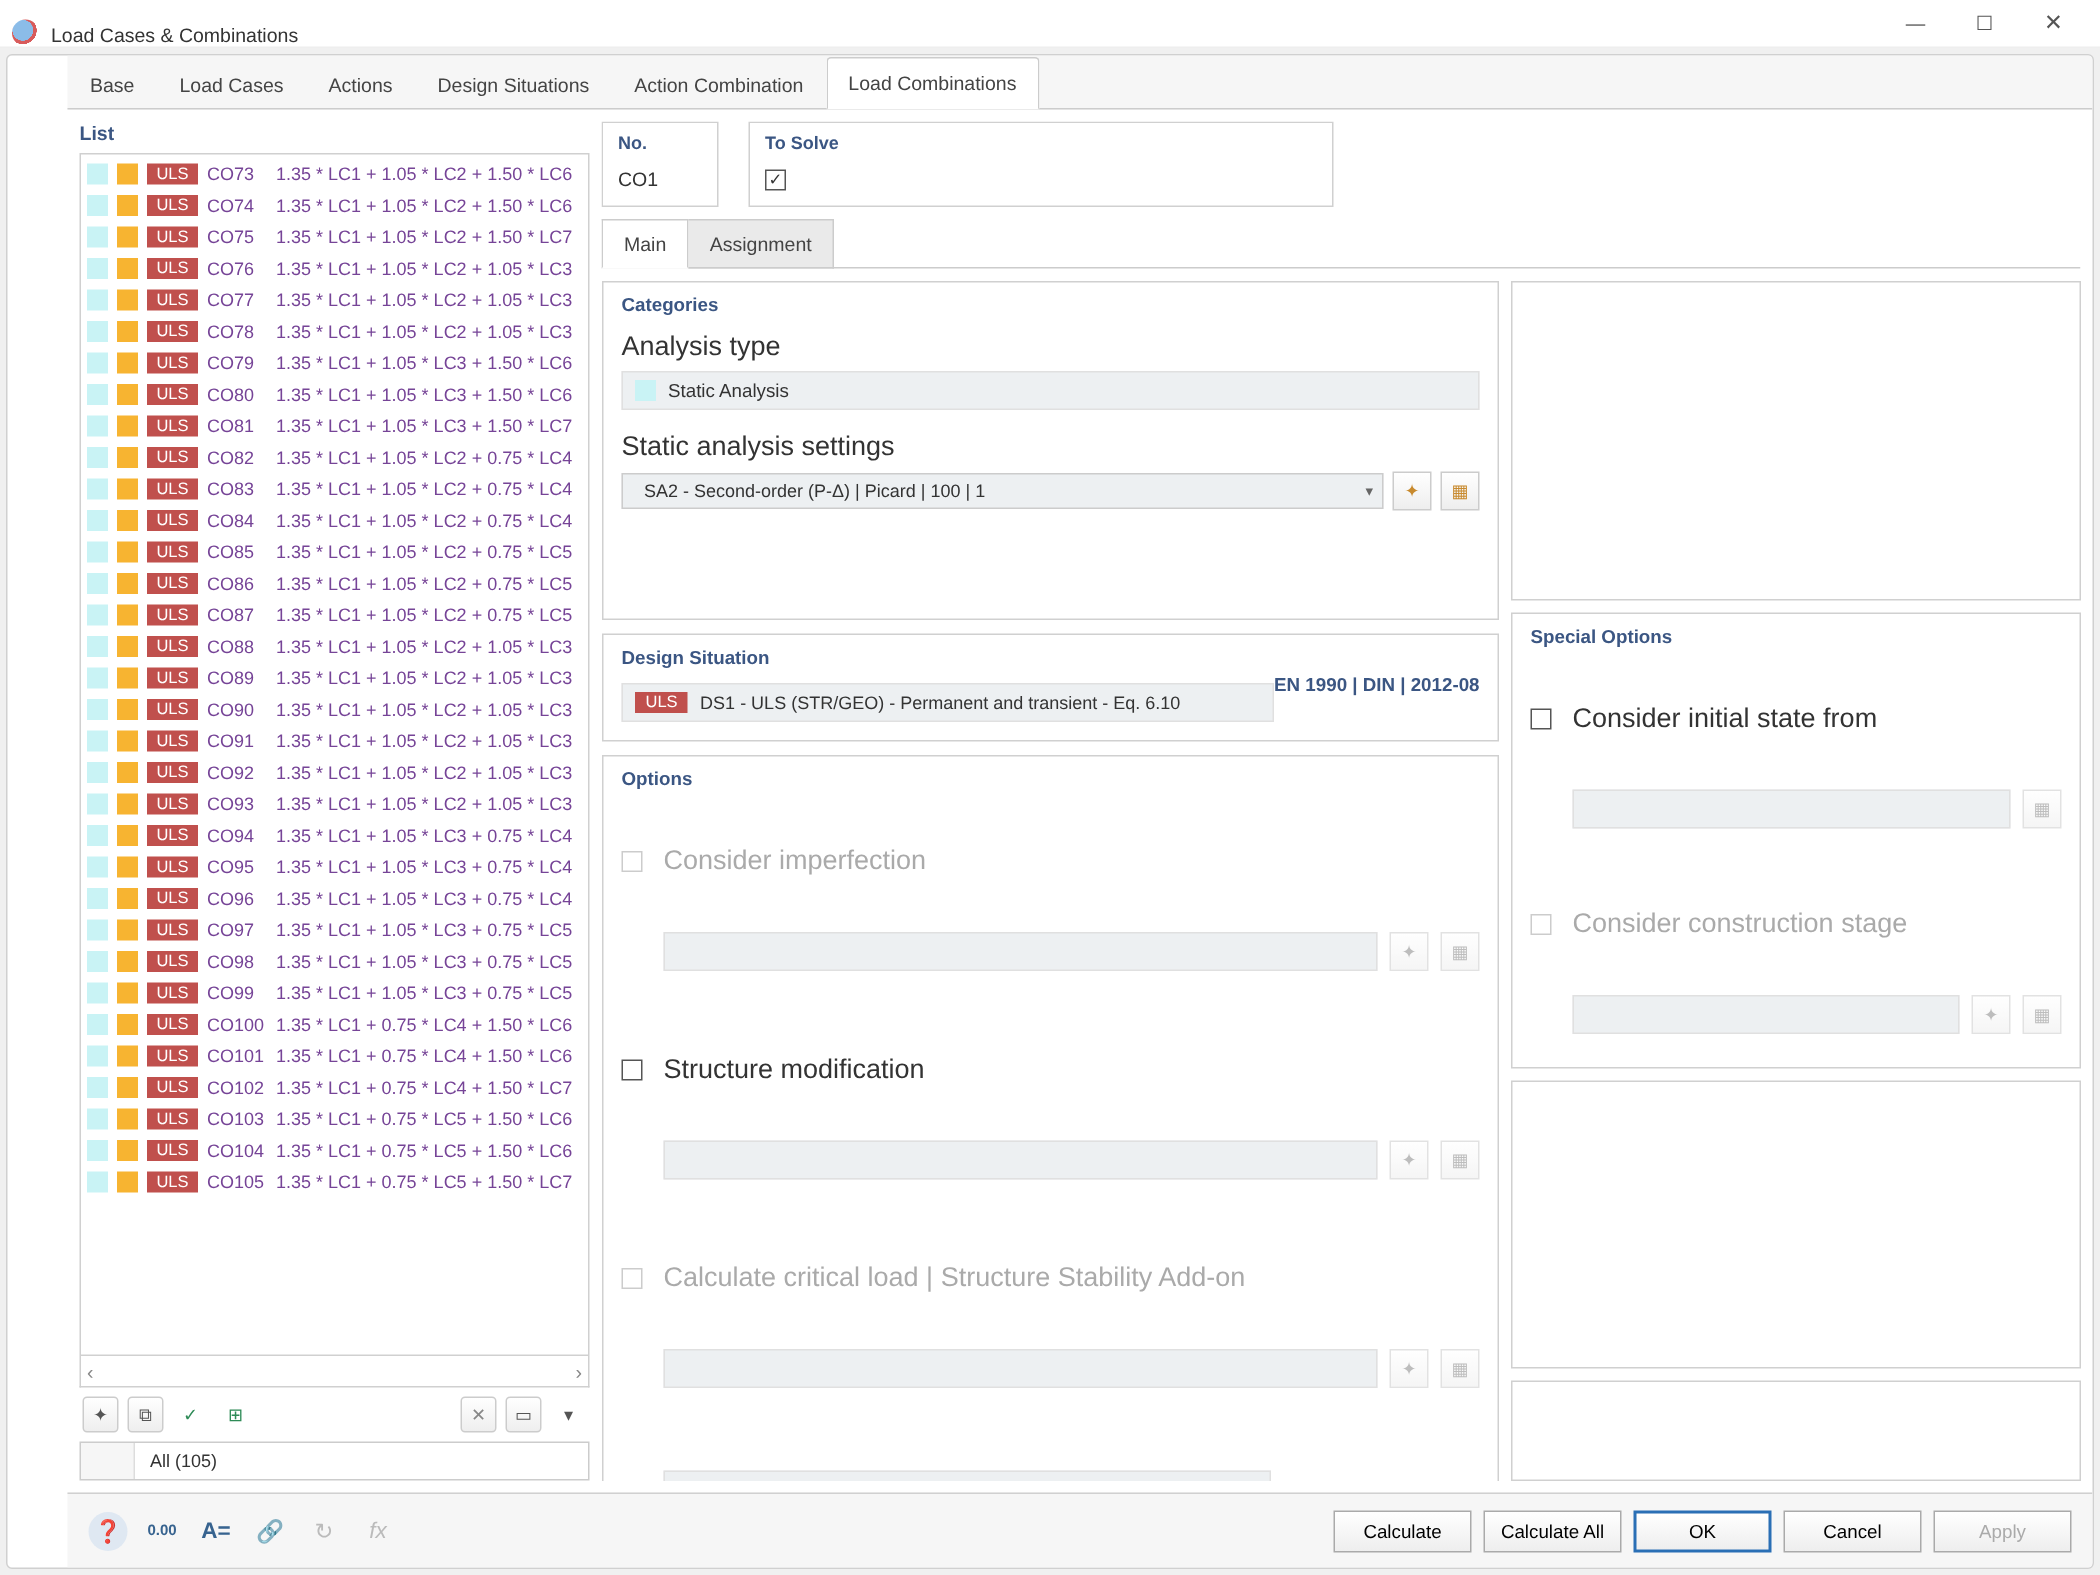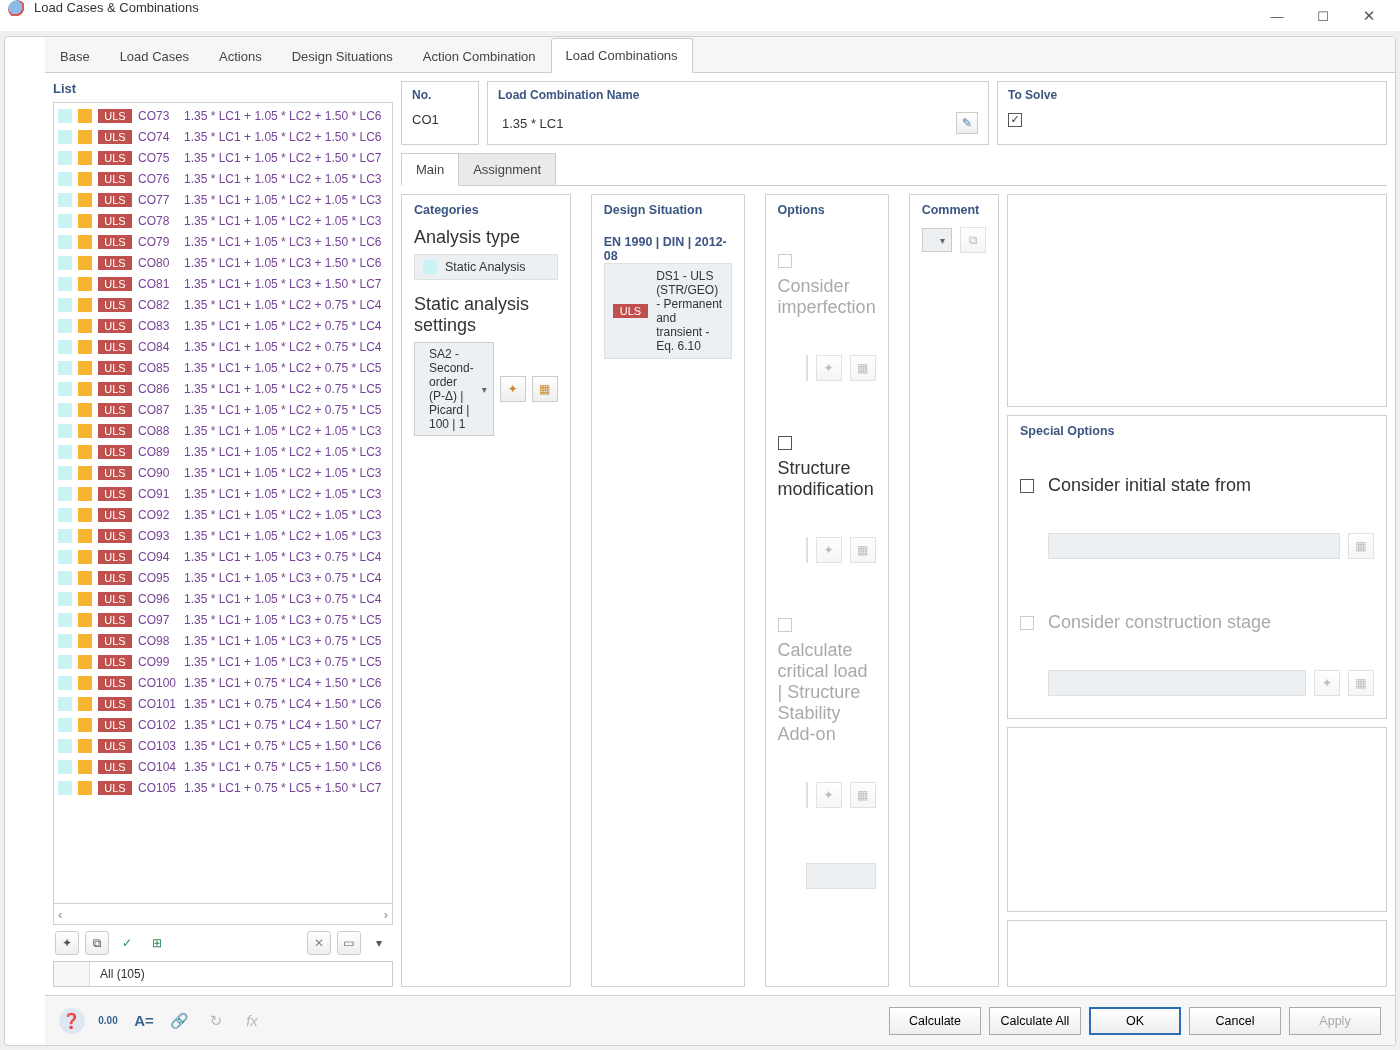--- a/index.html
+++ b/index.html
@@ -1,19 +1,19 @@
 <!DOCTYPE html>
 <html><head>
 <meta charset="utf-8">
 <style>
 * { box-sizing: border-box; margin: 0; padding: 0; }
 html, body { width: 1400px; height: 1050px; font-family: "Segoe UI", Tahoma, sans-serif; font-size: 12px; color: #333; overflow: hidden; background: #fff; }
 
 
-.titlebar { height: 32px; display: flex; align-items: flex-start; padding: 0 8px; background: #fff; border-bottom: 1px solid #eee;}
+.titlebar { height: 32px; display: flex; align-items: flex-end; padding: 0 8px; background: #fff; border-bottom: 1px solid #eee;}
 .titlebar .appicon { width: 18px; height: 18px; margin-right: 8px; background: radial-gradient(circle at 40% 40%, #8bbce8 45%, #d85b5b 46% 60%, #fff 61%); border-radius: 50%; }
 .titlebar .title { font-size: 13px; color: #333; flex: 1; }
 .titlebar .winbtns { display: flex; }
 .titlebar .winbtn { width: 46px; height: 32px; display: flex; align-items: center; justify-content: center; color: #555; font-size: 13px; cursor: default; }
 .titlebar .winbtn.cls { font-size: 15px; }
 
 
 .chrome { padding: 4px; background: #f0f0f0; height: 1018px; display: flex; flex-direction: column; }
 .frame { background: #fff; border: 1px solid #d0d0d0; border-radius: 4px; flex: 1; display: flex; flex-direction: column; overflow: hidden; padding-left: 40px; }
 
@@ -45,40 +45,40 @@
 
 .left-toolbar { display:flex; gap:6px; padding:6px 2px; align-items:center;}
 .tbtn { width: 24px; height: 24px; border: 1px solid #ccc; background: linear-gradient(#fff,#eee); display:flex; align-items:center; justify-content:center; font-size: 12px; color:#555; border-radius:3px;}
 .tbtn.flat { border-color: transparent; background: transparent; }
 .left-toolbar .spacer { flex:1; }
 .left-filter { border:1px solid #ccc; height:26px; display:flex; align-items:center;}
 .left-filter .fbar { width: 36px; border-right:1px solid #ddd; height:100%; background: #f6f6f6;}
 .left-filter .ftext { flex:1; padding: 0 10px; color:#333;}
 
 
-.hdrrow { display:flex; gap:8px; }
+.hdrrow { display:flex; gap:20px; }
 .hdrbox { border:1px solid #d0d0d0; padding:6px 10px 10px 10px; background:#fff; }
 .hdrbox.small { width: 78px; }
 .hdrbox.name { flex:1; position:relative;}
 .hdrbox.solve { width: 390px;}
 .fieldlabel { font-weight:700; color:#3b5683; font-size: 12px; margin-bottom: 10px;}
 .staticval { font-size: 13px; color:#333; }
 .namefield { display:flex; align-items:center; gap:6px;}
 .namefield input { flex:1; border:none; font-size:13px; padding:2px 4px; background:transparent; color:#333;}
 .iconedit { width:22px;height:22px; border:1px solid #ccc; background:linear-gradient(#fff,#eee); display:flex; align-items:center; justify-content:center; color:#3975b6;}
 .chkbox { width:14px; height:14px; border:1px solid #555; display:inline-flex; align-items:center; justify-content:center; font-size: 11px; color:#333; background:#fff; margin-right:6px; vertical-align: middle;}
 
 
 .subtabs { display:flex; border-bottom:1px solid #ccc; }
 .subtab { padding: 8px 14px; font-size: 13px; border:1px solid transparent; border-bottom:none; margin-bottom:-1px; color:#444;}
 .subtab.active { background:#fff; border:1px solid #ccc; border-bottom:1px solid #fff;}
 .subtab.inactive { background:#eaeaea; border:1px solid #ccc; border-left:none; }
 
 .panels { flex:1; display:flex; gap:8px; overflow:auto;}
-.col-left { flex: 1; display:flex; gap:20px;}
+.col-left { flex: 1; display:flex; flex-direction:column; gap:9px;}
 .col-right { width: 380px; flex:none; display:flex; flex-direction:column; gap:8px;}
 .panel { border:1px solid #d0d0d0; background:#fff; padding: 8px 12px 12px 12px; }
 .panel.grow { flex:1; }
 .panel .phead { font-weight:700; color:#3b5683; margin-bottom:10px; font-size:12.5px;}
 .panel .rcode { float:right; font-weight:700; color:#3b5683;margin-top:18px;}
 
 .lbl { font-size:18px; color:#333; margin-bottom:6px; display:block;}
 .lbl.muted { color:#aaa;}
 .readonly { background:#edf0f2; border:1px solid #e0e0e0; padding:5px 8px; font-size:12.5px; display:flex; align-items:center; gap:8px; }
 .readonly .cyansq { width:14px;height:14px;background:#c9f3f5;}
@@ -459,27 +459,20 @@
       <div class="ftext">All (105)</div>
     </div>
   </div>
 
   <div class="right">
     <div class="hdrrow">
       <div class="hdrbox small">
         <div class="fieldlabel">No.</div>
         <div class="staticval">CO1</div>
       </div>
-      <div class="hdrbox name">
-        <div class="fieldlabel">Load Combination Name</div>
-        <div class="namefield">
-          <input type="text" value="1.35 * LC1" style="">
-          <div class="iconedit">✎</div>
-        </div>
-      </div>
       <div class="hdrbox solve">
         <div class="fieldlabel">To Solve</div>
         <span class="chkbox">✓</span>
       </div>
     </div>
 
     <div class="subtabs" id="subtabs">
             <div class="subtab active">Main</div>
             <div class="subtab inactive">Assignment</div>
           </div>

